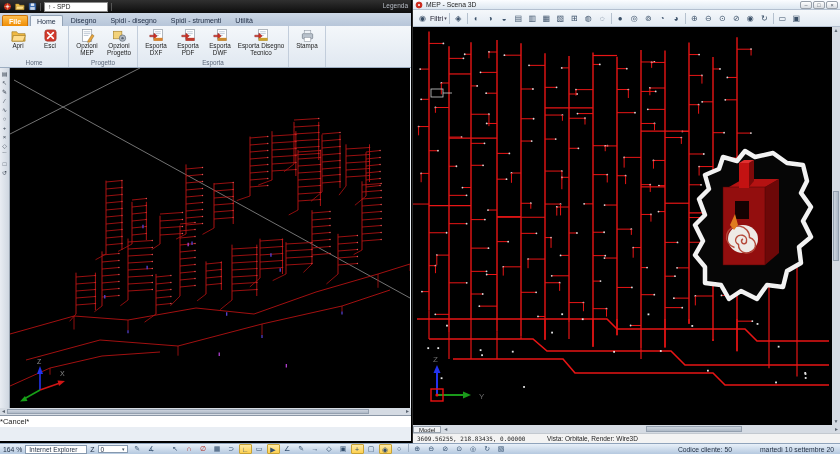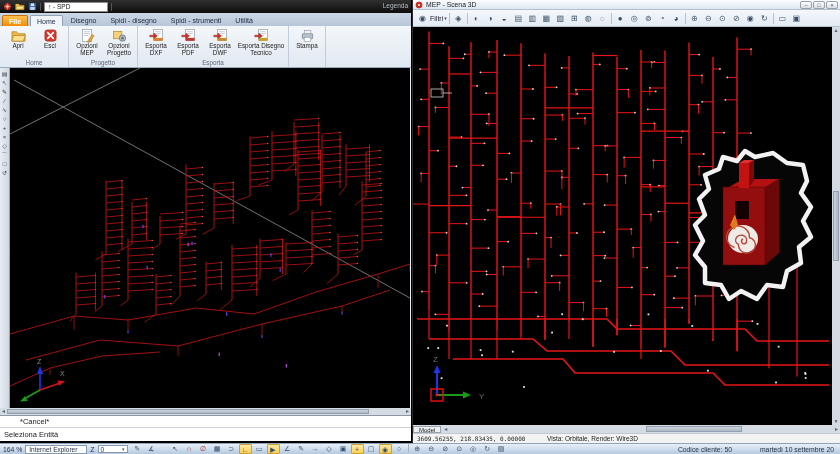--- a/index.html
+++ b/index.html
@@ -32,21 +32,21 @@
   .glabel{font-size:6.3px;color:#5b6779;text-align:center;height:9px;line-height:9px;}
   #toolstrip{left:0;top:68px;width:10px;height:340px;background:linear-gradient(90deg,#e8ecf2,#cfd7e1);
     display:flex;flex-direction:column;align-items:center;gap:1px;padding-top:2px;box-sizing:border-box;
     border-right:1px solid #9aa5b2;}
   .tsicon{font-size:6px;color:#3c4654;width:8px;height:8px;line-height:8px;text-align:center;}
   #left-canvas{left:10px;top:68px;width:400px;height:340px;background:#000;}
   #lw-hscroll{left:0;top:408px;width:411px;height:7px;background:#d5dbe3;display:flex;align-items:center;}
   .sarrow{font-size:5px;color:#5a6470;width:7px;text-align:center;line-height:7px;}
   .hthumb{height:5px;background:linear-gradient(#ccd3dd,#aeb9c7);border:1px solid #94a0af;width:362px;box-sizing:border-box;}
   #cmd-history{left:0;top:415px;width:411px;height:12px;background:#fff;border-top:1px solid #8b97a6;
-    font-size:7.5px;color:#222;padding:1px 20px;box-sizing:border-box;}
+    font-size:7.5px;color:#222;padding:1px 0;box-sizing:border-box;}
   #cmd-prompt{left:0;top:427px;width:411px;height:14px;background:#fff;border-top:1px solid #ccd1d8;
     font-size:7.5px;color:#222;padding:2px 4px;box-sizing:border-box;}
 
   
   #rightwin{left:412px;top:0;width:428px;height:443px;background:#e9eef4;border-left:1px solid #2a2a2a;box-sizing:border-box;}
   #rw-titlebar{left:0;top:0;width:427px;height:10px;background:linear-gradient(#fbfdff,#dde7f1);
     border-bottom:1px solid #b3c0d0;display:flex;align-items:center;gap:3px;padding:0 2px;box-sizing:border-box;}
   #rw-title{font-size:6.8px;color:#1d1d1d;}
   #winbtns{margin-left:auto;display:flex;gap:1px;}
   .wbtn{width:12px;height:8px;background:linear-gradient(#ffffff,#d9dde2);border:1px solid #98a0aa;
@@ -650,21 +650,20 @@
       </svg>
   </div>
 
   <div id="lw-hscroll" class="abs">
     <span class="sarrow">◄</span>
     <div class="hthumb"></div>
     <span class="sarrow" style="margin-left:auto">►</span>
   </div>
 
   <div id="cmd-history" class="abs">*Cancel*</div>
-  <div id="cmd-prompt" class="abs">Seleziona Entità</div>
 </div>
 
 <div id="rightwin" class="abs">
 
   <div id="rw-titlebar" class="abs">
     <svg width="8" height="8" viewBox="0 0 16 16">
       <circle cx="8" cy="8" r="6.5" fill="#c6281c"></circle>
       <circle cx="8" cy="8" r="2" fill="#fff"></circle>
       <path d="M8,0.5 L9.5,4.5 L6.5,4.5 Z M15.5,8 L11.5,9.5 L11.5,6.5 Z M8,15.5 L6.5,11.5 L9.5,11.5 Z M0.5,8 L4.5,6.5 L4.5,9.5 Z" fill="#e03a2c"></path>
     </svg>

